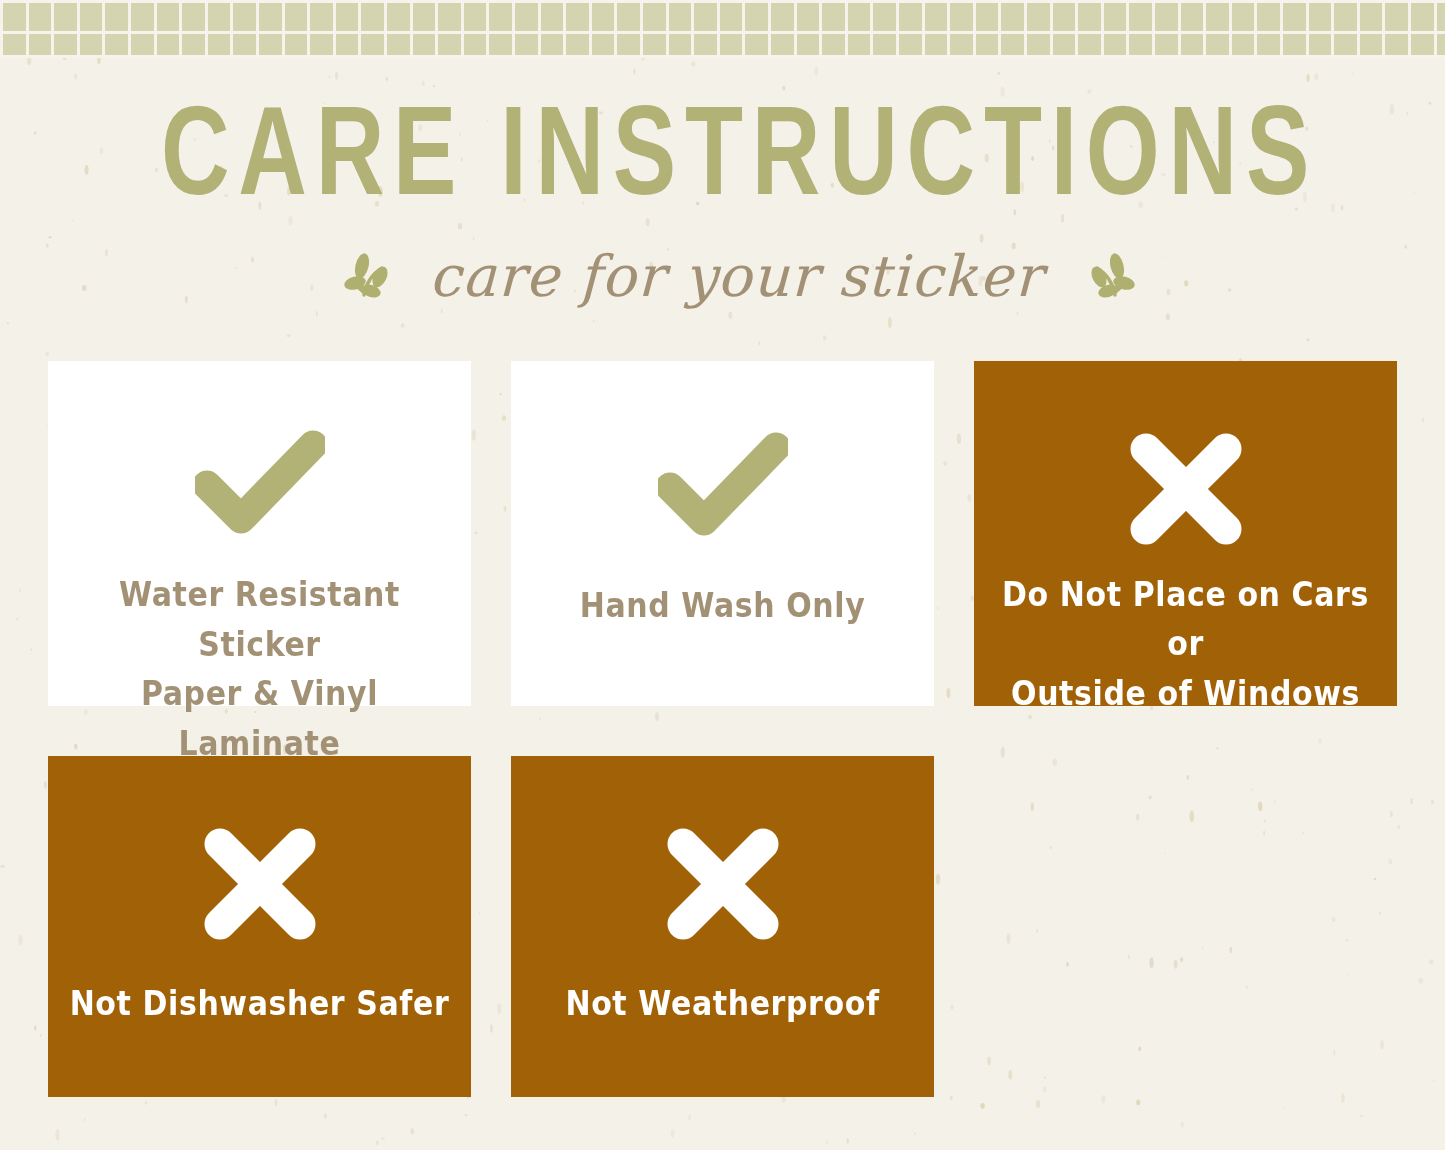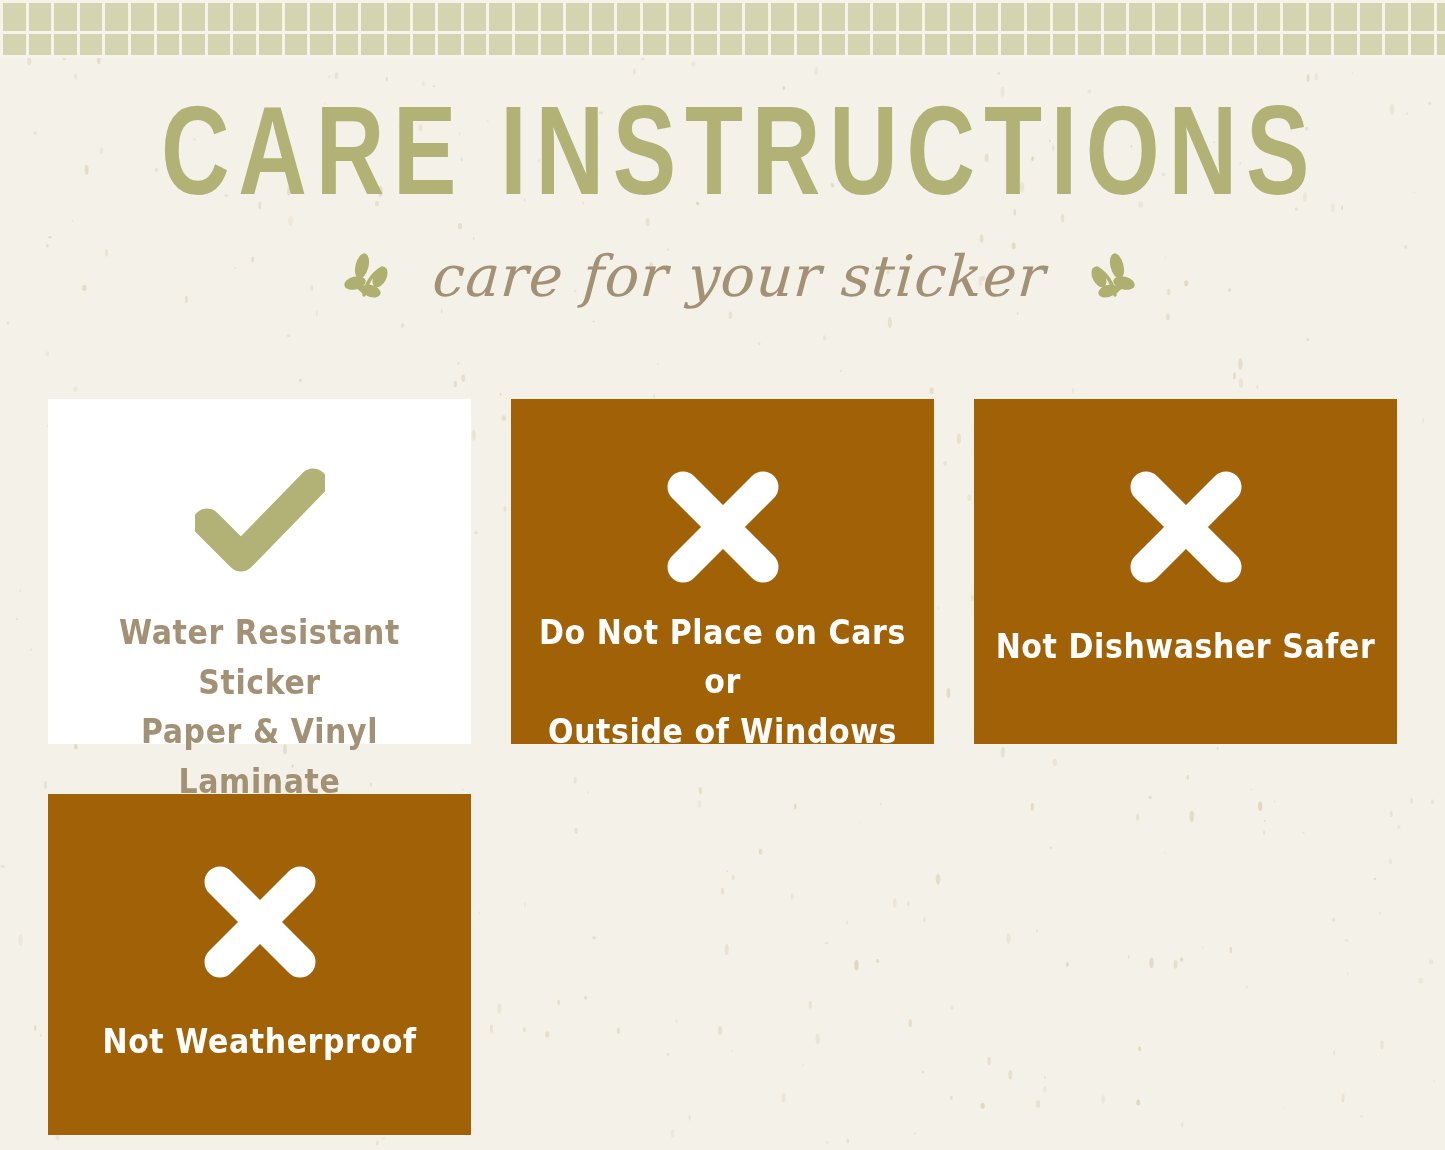--- a/index.html
+++ b/index.html
@@ -104,21 +104,20 @@
     position: absolute;
     left: 48px;
     top: 361px;
     width: 1349px;
     display: grid;
     grid-template-columns: 423px 423px 423px;
     grid-template-rows: 345px 341px;
     column-gap: 40px;
     row-gap: 50px;
     z-index: 4;
-    margin-top: 38px;
   }
   .card {
     position: relative;
     display: flex;
     flex-direction: column;
     align-items: center;
     justify-content: flex-start;
     box-sizing: border-box;
   }
   .card.ok { background: #FFFFFF; }
@@ -612,20 +611,30 @@
       <div class="icon-wrap">
         <svg viewBox="0 0 130 108" width="130" height="108">
           <path d="M12 56 L46 90 L118 16" fill="none" stroke="#B2B176" stroke-width="29" stroke-linecap="round" stroke-linejoin="round"></path>
         </svg>
       </div>
       <div class="card-label">
         <div>Water Resistant Sticker</div>
         <div>Paper &amp; Vinyl Laminate</div>
       </div>
     </div>
+    <div class="card ok single">
+      <div class="icon-wrap">
+        <svg viewBox="0 0 130 108" width="130" height="108">
+          <path d="M12 56 L46 90 L118 16" fill="none" stroke="#B2B176" stroke-width="29" stroke-linecap="round" stroke-linejoin="round"></path>
+        </svg>
+      </div>
+      <div class="card-label">
+        <div>Hand Wash Only</div>
+      </div>
+    </div>
     <div class="card no">
       <div class="icon-wrap">
         <svg viewBox="0 0 116 116" width="116" height="116">
           <path d="M18 18 L98 98 M98 18 L18 98" fill="none" stroke="#FFFFFF" stroke-width="31" stroke-linecap="round" stroke-linejoin="round"></path>
         </svg>
       </div>
       <div class="card-label">
         <div>Do Not Place on Cars or</div>
         <div>Outside of Windows</div>
       </div>

